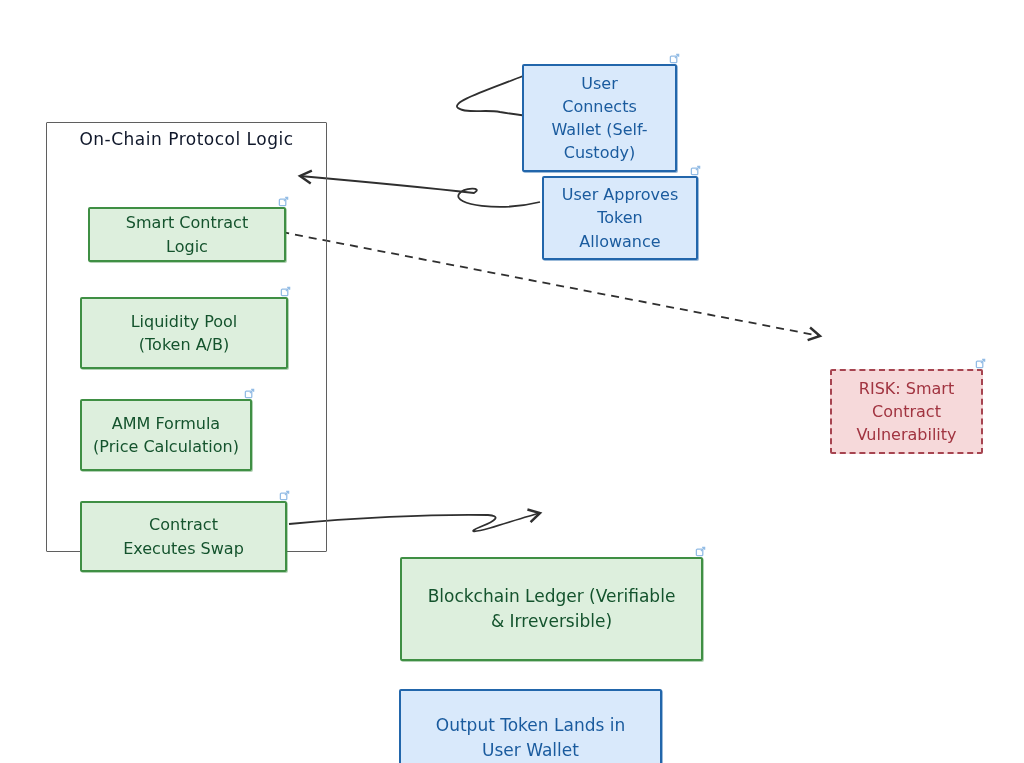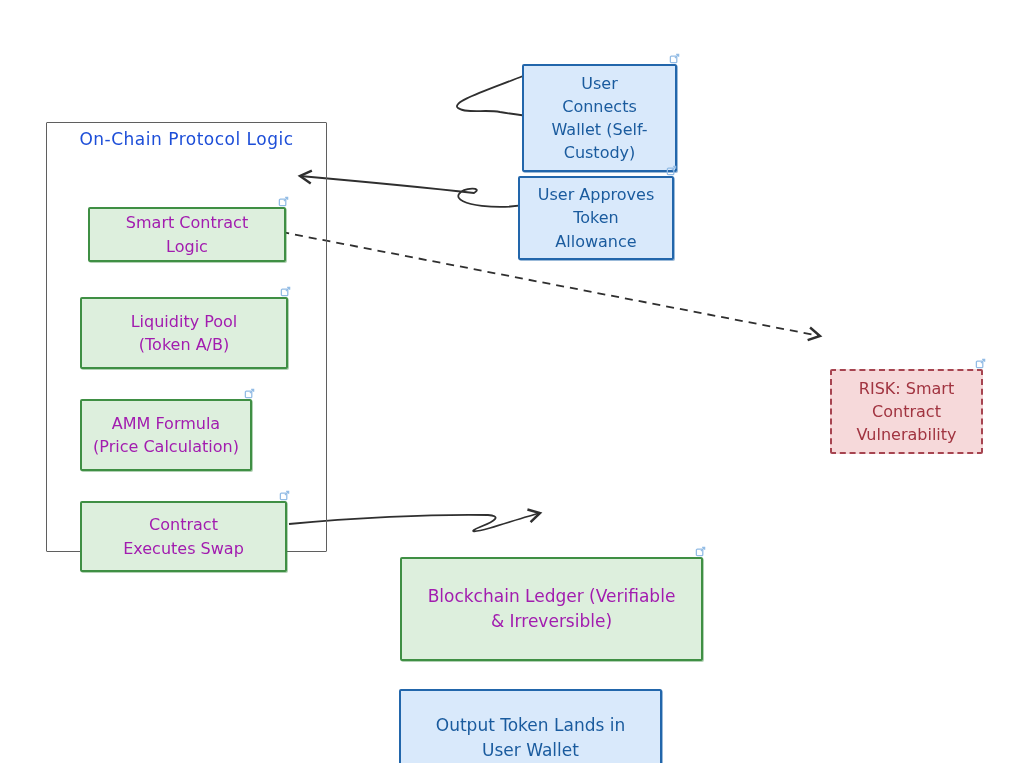--- a/index.html
+++ b/index.html
@@ -14,21 +14,21 @@
   .group-box{
     position:absolute;
     border:1.6px solid #5f5f5f;
     background:transparent;
     border-radius:1px;
   }
   .group-title{
     position:absolute;top:6px;left:0;right:0;
     text-align:center;
     font-size:17px;
-    color:#1d4ed8;
+    color:#0f172a;
     letter-spacing:0.5px;
   }
   .node{
     position:absolute;
     display:flex;align-items:center;justify-content:center;
     text-align:center;
     border-radius:2px;
     font-size:16px;
     line-height:1.45;
     box-sizing:border-box;
@@ -37,21 +37,21 @@
   .node .node-label{white-space:pre-line;display:block;width:100%;padding:0 4px;}
   .node.blue{
     background:#d9e9fb;
     border:2px solid #2266ab;
     color:#1a5b9e;
     box-shadow:1px 1px 0 rgba(34,102,171,0.45);
   }
   .node.green{
     background:#ddefdd;
     border:2px solid #3f8f44;
-    color:#a21caf;
+    color:#14532d;
     box-shadow:1px 1px 0 rgba(63,143,68,0.4);
     justify-content:center;
   }
   .node.risk{
     background:#f6d9da;
     border:2px dashed #a64450;
     color:#a13440;
   }
   .link-badge{
     position:absolute;
@@ -92,21 +92,21 @@
           <rect x="1.5" y="3.5" width="7" height="7" rx="1" fill="none" stroke="currentColor" stroke-width="1.4"></rect>
           <path d="M6.5 5.5 L10.5 1.5 M7.8 1.5 h2.7 v2.7" fill="none" stroke="currentColor" stroke-width="1.4"></path>
         </svg>
     </span>
     <span class="node-label">User
 Connects
 Wallet (Self-
 Custody)</span>
   </div>
 
-  <div class="node blue" style="left:518px;top:132px;width:156px;height:84px;justify-content:flex-end;">
+  <div class="node blue" style="left:542px;top:132px;width:156px;height:84px;justify-content:flex-end;">
     <span class="link-badge">
       <svg width="11" height="11" viewBox="0 0 12 12">
           <rect x="1.5" y="3.5" width="7" height="7" rx="1" fill="none" stroke="currentColor" stroke-width="1.4"></rect>
           <path d="M6.5 5.5 L10.5 1.5 M7.8 1.5 h2.7 v2.7" fill="none" stroke="currentColor" stroke-width="1.4"></path>
         </svg>
     </span>
     <span class="node-label">User Approves
 Token
 Allowance</span>
   </div>

